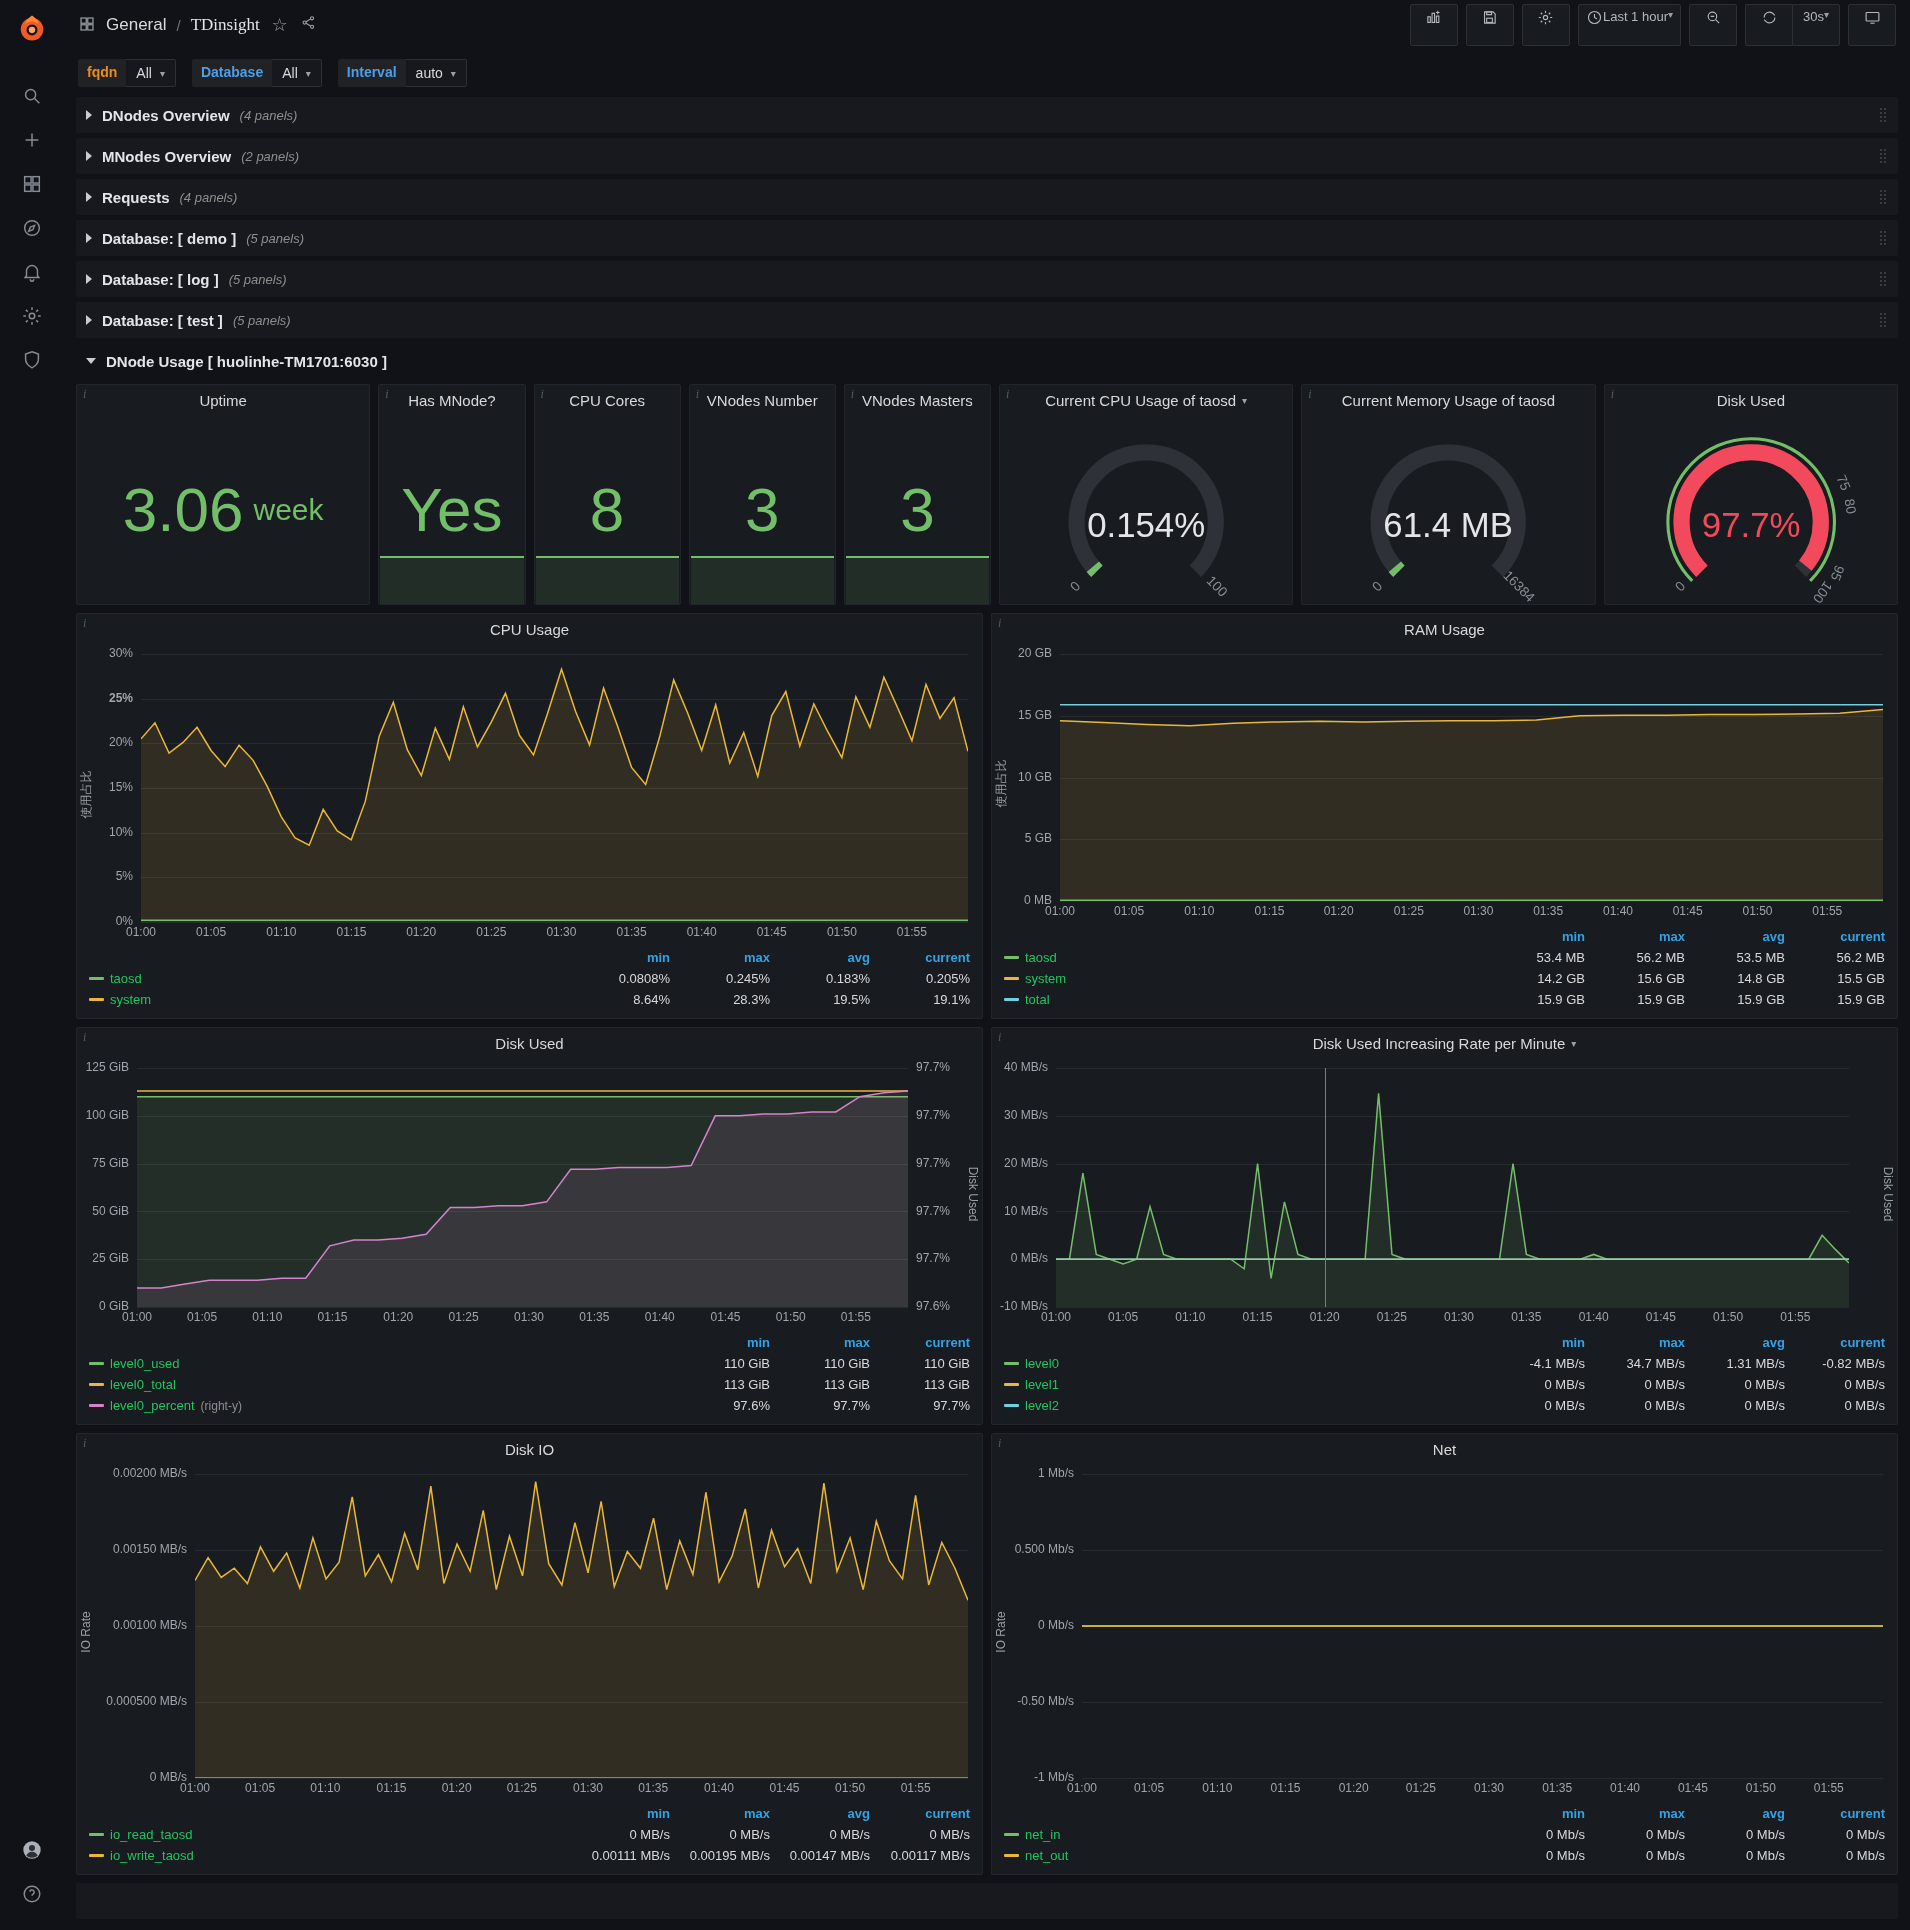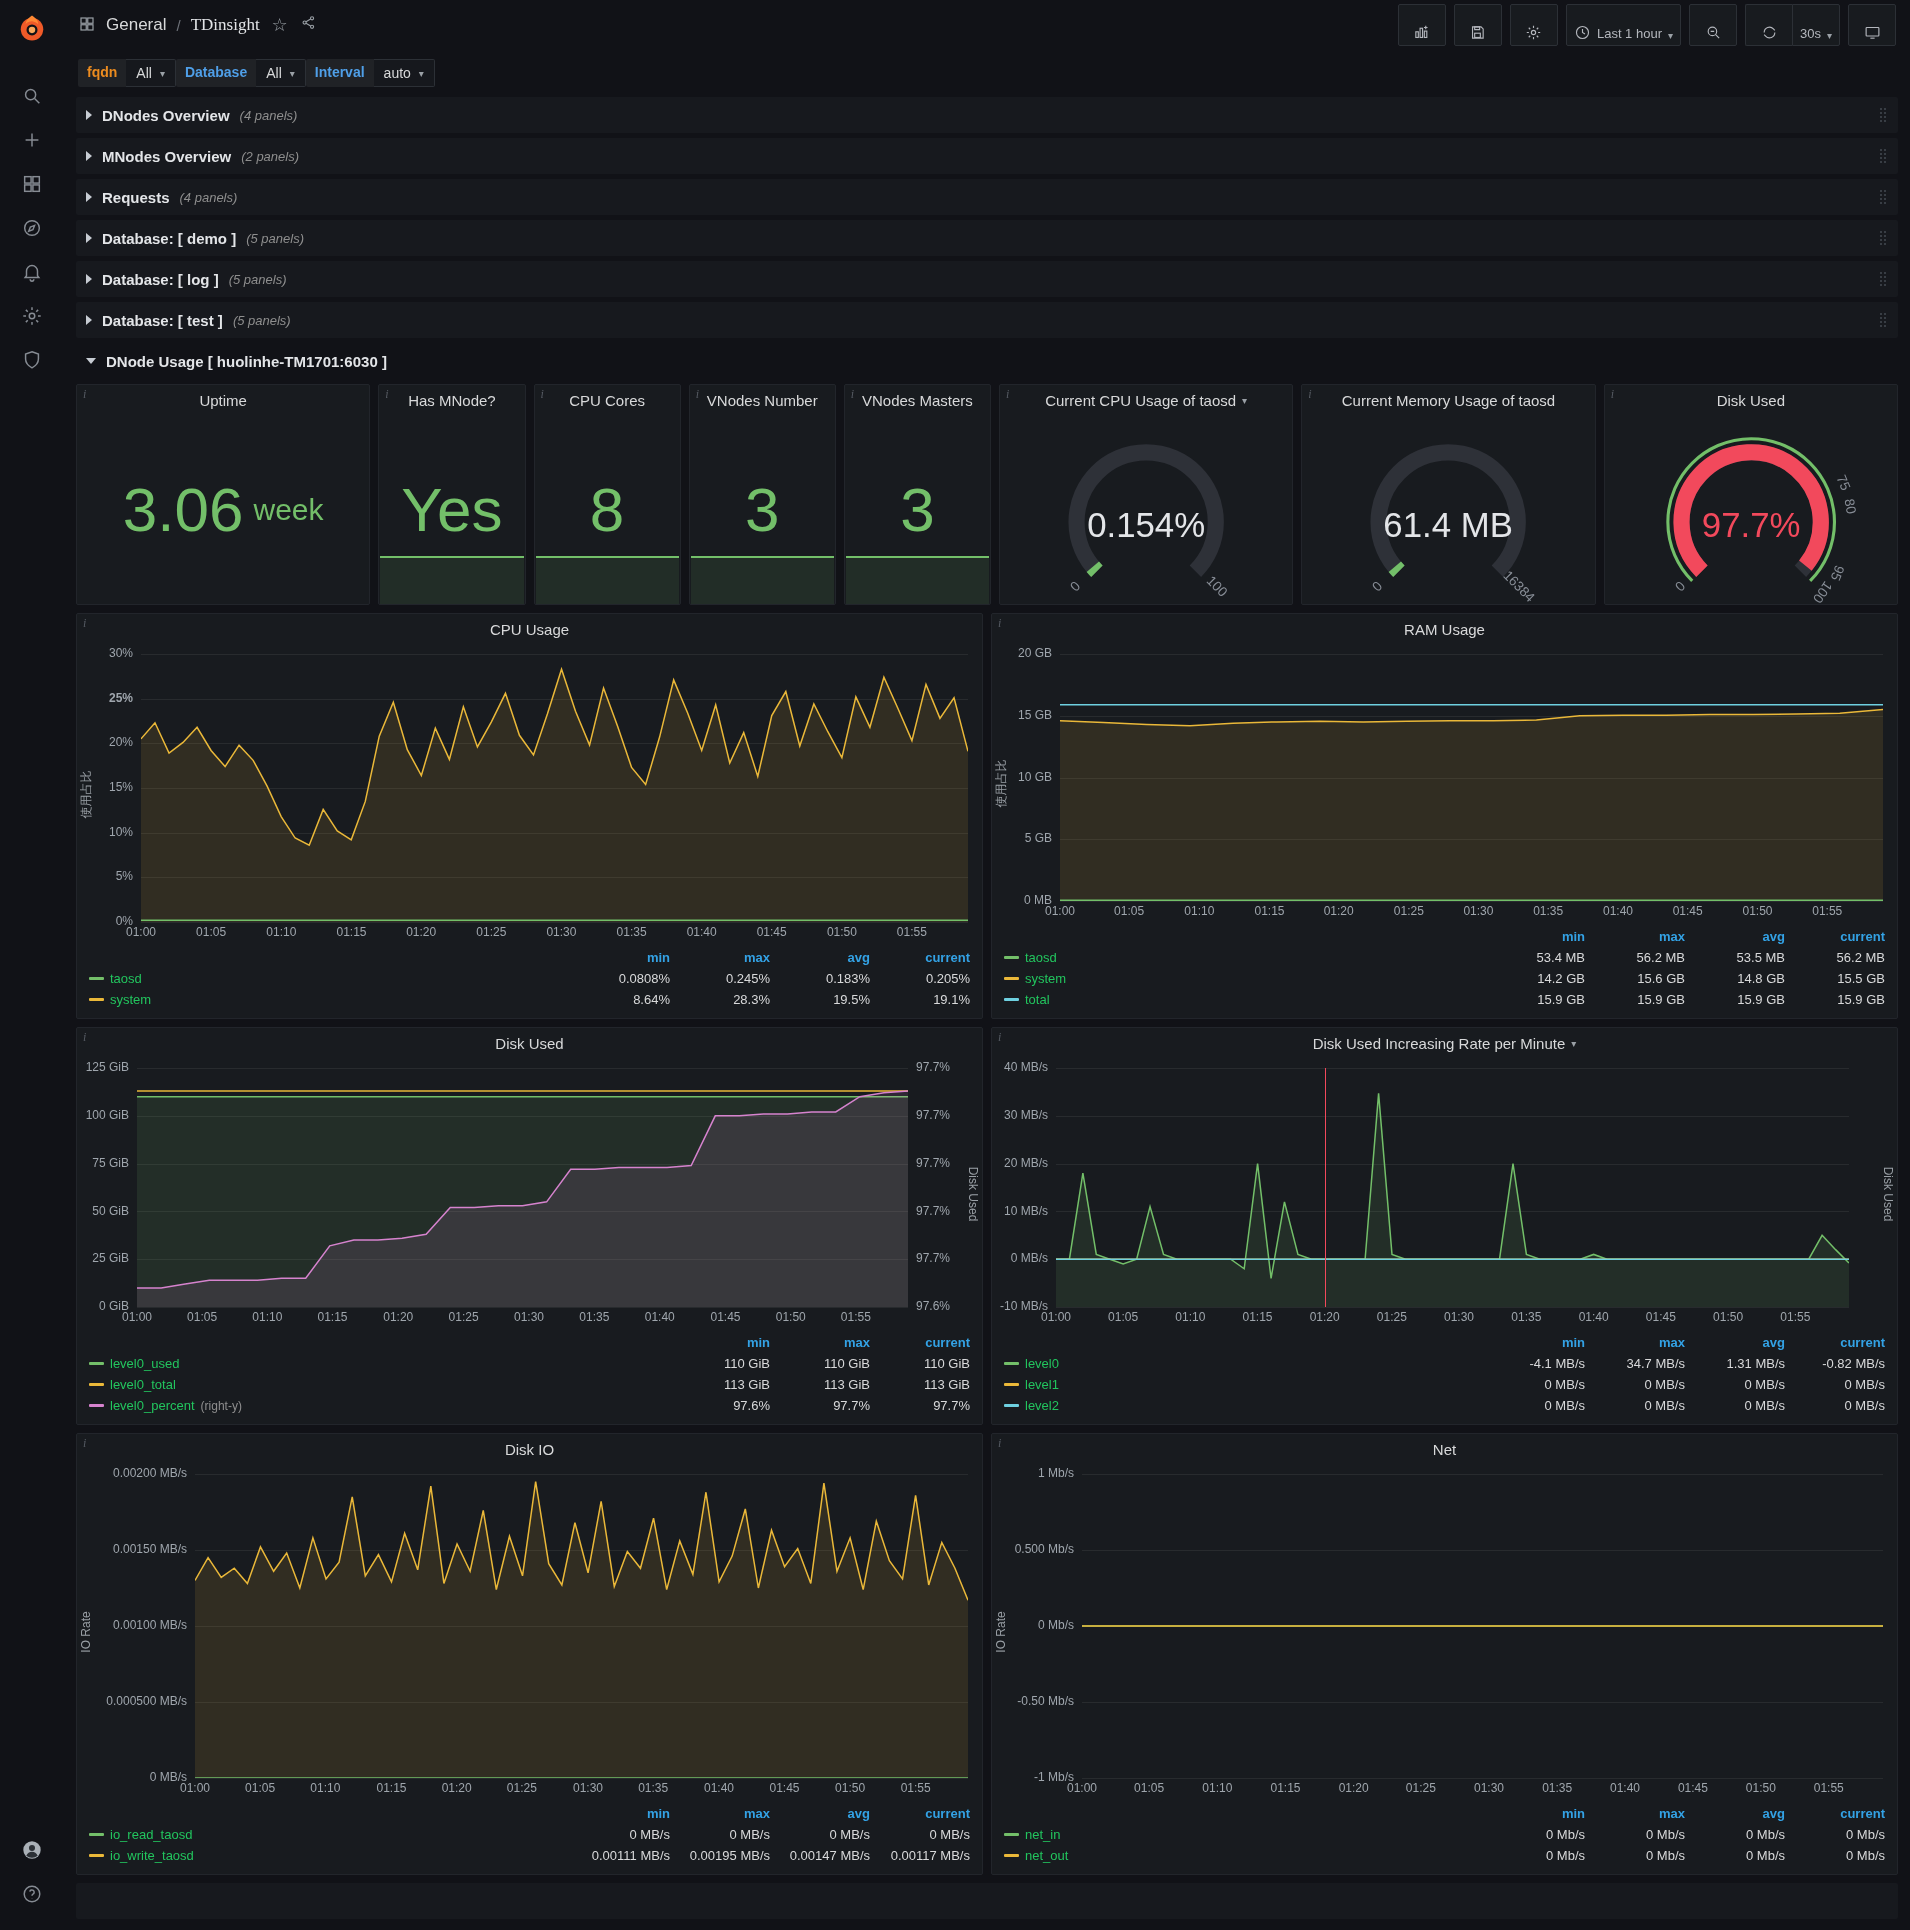--- a/index.html
+++ b/index.html
@@ -13,28 +13,28 @@
   .spacer{flex:1;}
   
   .main{flex:1;display:flex;flex-direction:column;min-width:0;}
   .topnav{height:50px;flex:none;display:flex;align-items:center;padding:0 14px;gap:10px;}
   .crumb-ic svg{stroke:#9aa0a6;fill:none;stroke-width:1.6;width:18px;height:18px;}
   .crumb{font-size:17px;color:#d8d9da;}
   .crumb-sep{color:#6e7279;font-size:15px;}
   .crumb-title{font-size:17px;color:#e3e5e8;font-family:Liberation Serif, serif;}
   .nav-mini{color:#9aa0a6;font-size:18px;cursor:pointer;margin-left:2px;}
   .nav-right{margin-left:auto;display:flex;align-items:center;gap:8px;}
-  .nav-btn{height:32px;min-width:32px;display:flex;align-items:flex-end;justify-content:center;gap:6px;border:1px solid #2c3036;border-radius:2px;background:#181b1f;padding:4px 7px;cursor:pointer;color:#b4b7bd;font-size:13px;}
+  .nav-btn{height:32px;min-width:32px;display:flex;align-items:flex-start;justify-content:center;border:1px solid #2c3036;border-radius:2px;background:#181b1f;padding:4px 7px;cursor:pointer;color:#b4b7bd;font-size:13px;}
   .nav-btn svg{stroke:#b4b7bd;fill:none;stroke-width:1.6;width:17px;height:17px;}
   .btn-group{display:flex;}
   .btn-group .nav-btn:first-child{border-radius:2px 0 0 2px;border-right:none;}
   .btn-group .nav-btn:last-child{border-radius:0 2px 2px 0;}
   .caret{font-size:10px;color:#9aa0a6;}
   
-  .submenu{flex:none;display:flex;align-items:center;padding:9px 14px 8px;}
+  .submenu{flex:none;display:flex;align-items:center;gap:16px;padding:9px 14px 8px;}
   .var{display:flex;align-items:stretch;}
   .var-label{background:#202226;padding:5px 9px;border-radius:2px 0 0 2px;font-size:14px;font-weight:700;cursor:pointer;}
   .var-value{background:#16181d;border:1px solid #2c3036;border-left:none;border-radius:0 2px 2px 0;padding:5px 10px;font-size:14px;color:#d8d9da;display:flex;gap:8px;align-items:center;cursor:pointer;}
   
   .dash{flex:1;padding:2px 12px 10px;overflow:hidden;}
   .row{height:36px;display:flex;align-items:center;gap:10px;padding:0 10px;margin-bottom:5px;background:#17191e;border-radius:2px;cursor:pointer;}
   .tri-r{width:0;height:0;border-top:5px solid transparent;border-bottom:5px solid transparent;border-left:6px solid #c7ccd3;}
   .tri-d{width:0;height:0;border-left:5px solid transparent;border-right:5px solid transparent;border-top:6px solid #c7ccd3;}
   .row-title{font-size:15px;font-weight:700;color:#e3e5e8;}
   .row-count{font-size:13px;color:#8e8e8e;font-style:italic;}

